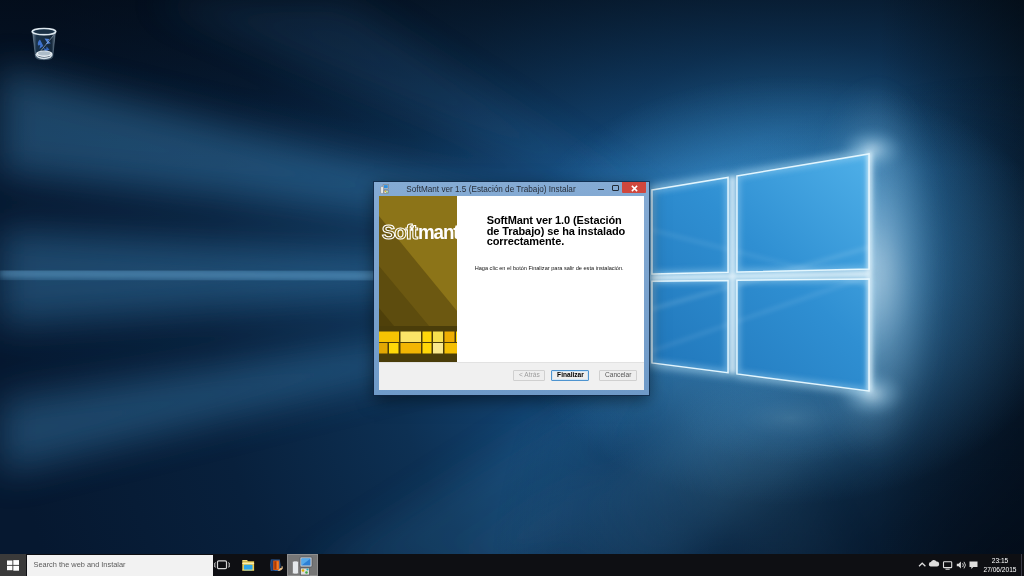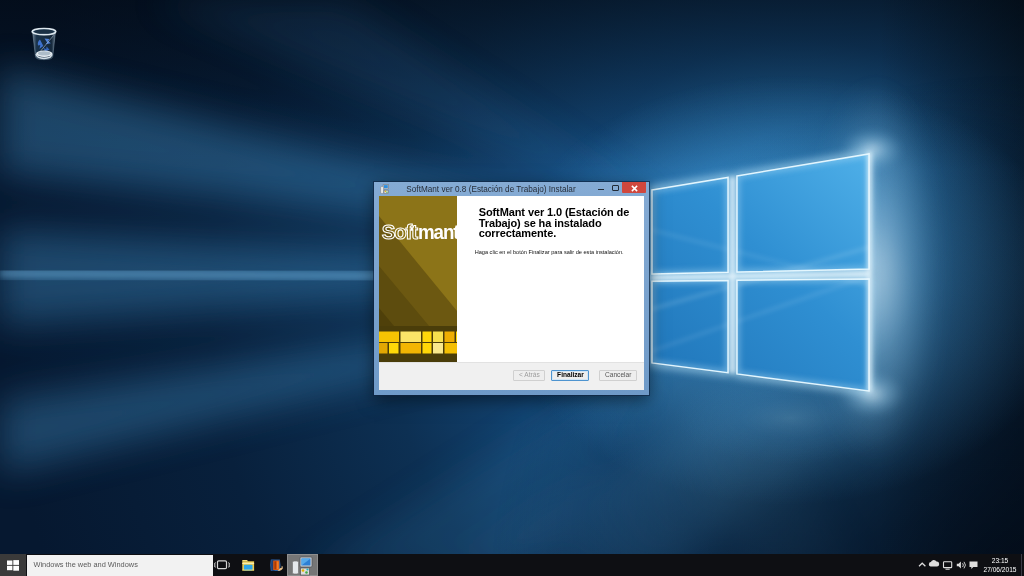--- a/index.html
+++ b/index.html
@@ -20,21 +20,21 @@
   #btnmax{left:234px;width:16px}
   #btnclose{left:248px;top:0.5px;width:23.5px;height:10.5px;background:#d0473d;
     border-radius:0 0 1px 1px}
   #btnmin .dash{position:absolute;left:5px;top:7px;width:5.5px;height:1.8px;background:#222b36}
   #btnmax .box{position:absolute;left:4px;top:3.5px;width:6.5px;height:6px;
     border:1px solid #222b36;border-radius:1px}
   #btnclose svg{position:absolute;left:8.5px;top:2.5px}
   #client{position:absolute;left:4.7px;top:14.8px;width:265.5px;height:193.6px;background:#fff}
   #gold{position:absolute;left:0;top:0;width:78px;height:166px;overflow:hidden}
   #rtext{position:absolute;left:96px;top:0;width:166px}
-  #rtext h1{margin:4px;padding-top:6.5px;font-size:11px;line-height:10.8px;color:#000;
+  #rtext h1{margin:12px;padding-top:6.5px;font-size:11px;line-height:10.8px;color:#000;
     letter-spacing:-0.1px}
   #rtext p{margin:0;padding-top:6px;font-size:5.6px;color:#111}
   #footer{position:absolute;left:0;top:166px;width:265.5px;height:27.6px;
     background:#f0f0f0;border-top:1px solid #e2e2e2}
   .pbtn{position:absolute;top:6.8px;width:32px;height:11px;background:#eeeeee;
     border:1px solid #d0d0d0;border-radius:1px;
     font-size:6.6px;line-height:8px;text-align:center;color:#333}
   #bAtras{left:134.7px;color:#9d9d9d}
   #bFin{left:172.8px;width:38px;border:1px solid #4e94d0;
     box-shadow:0 0 0 1px #d4e6f5 inset;font-weight:bold;color:#000}
@@ -201,21 +201,21 @@
 <div id="win">
   <div id="title">
     <svg id="ticon" width="9" height="10" viewBox="0 0 9 10">
       <rect x="3.2" y="0.4" width="5.4" height="4.6" rx="0.5" fill="#cfd2d6" stroke="#5a5f66" stroke-width="0.5"></rect>
       <rect x="4" y="1.1" width="3.8" height="3" fill="#2e8fe0"></rect>
       <rect x="0.6" y="2.6" width="3" height="6.8" rx="0.8" fill="#e8eaec" stroke="#777" stroke-width="0.5"></rect>
       <rect x="4" y="6.2" width="4.4" height="3.4" fill="#d8d8d8" stroke="#666" stroke-width="0.5"></rect>
       <circle cx="5.4" cy="7.3" r="0.7" fill="#e8b400"></circle>
       <circle cx="7" cy="8.3" r="0.7" fill="#3fae49"></circle>
     </svg>
-    <div class="txt">SoftMant ver 0.8 (Estación de Trabajo) Instalar</div>
+    <div class="txt">SoftMant ver 1.5 (Estación de Trabajo) Instalar</div>
     <div class="capbtn" id="btnmin">
           <div class="dash"></div>
         </div>
     <div class="capbtn" id="btnmax">
           <div class="box"></div>
         </div>
     <div class="capbtn" id="btnclose">
       <svg width="7" height="7" viewBox="0 0 8 8">
         <path d="M1,1 L7,7 M7,1 L1,7" stroke="#fff" stroke-width="1.7"></path>
       </svg>
@@ -264,21 +264,21 @@
 <div id="bar">
   <div id="start">
     <svg style="position:absolute;left:7px;top:5.5px" width="12" height="11" viewBox="0 0 12 11">
       <rect x="0" y="0.5" width="5.4" height="4.4" fill="#fff"></rect>
       <rect x="6.3" y="0.1" width="5.7" height="4.8" fill="#fff"></rect>
       <rect x="0" y="5.8" width="5.4" height="4.4" fill="#fff"></rect>
       <rect x="6.3" y="5.8" width="5.7" height="4.9" fill="#fff"></rect>
     </svg>
   </div>
   <div id="search">
-        <span>Windows the web and Windows</span>
+        <span>Search the web and Instalar</span>
       </div>
 
   <svg class="tbicon" style="left:212px" width="24" height="22" viewBox="0 0 24 22">
     <rect x="5.5" y="6.8" width="9" height="7.8" rx="1.2" fill="none" stroke="#d4d4d4" stroke-width="1.2"></rect>
     <path d="M3.6,8.6 L2.8,9 L2.8,13 L3.6,13.2" fill="none" stroke="#d4d4d4" stroke-width="1"></path>
     <path d="M16.4,8.6 L17.2,9 L17.2,13 L16.4,13.2" fill="none" stroke="#d4d4d4" stroke-width="1"></path>
   </svg>
 
   <svg class="tbicon" style="left:236px" width="24" height="22" viewBox="0 0 24 22">
     <path d="M6.3,7.5 L6.3,5.9 L11,5.9 L12.3,7.5 Z" fill="#f4e07e"></path>

